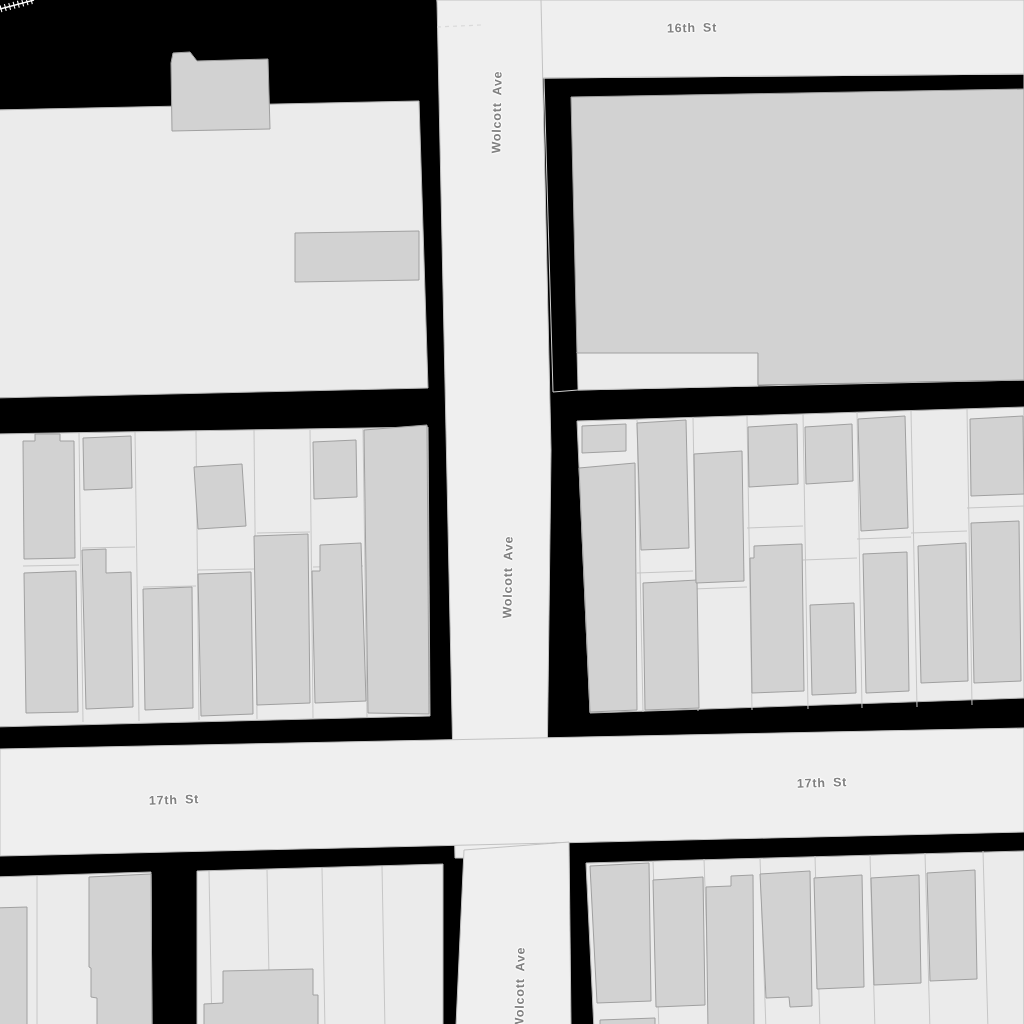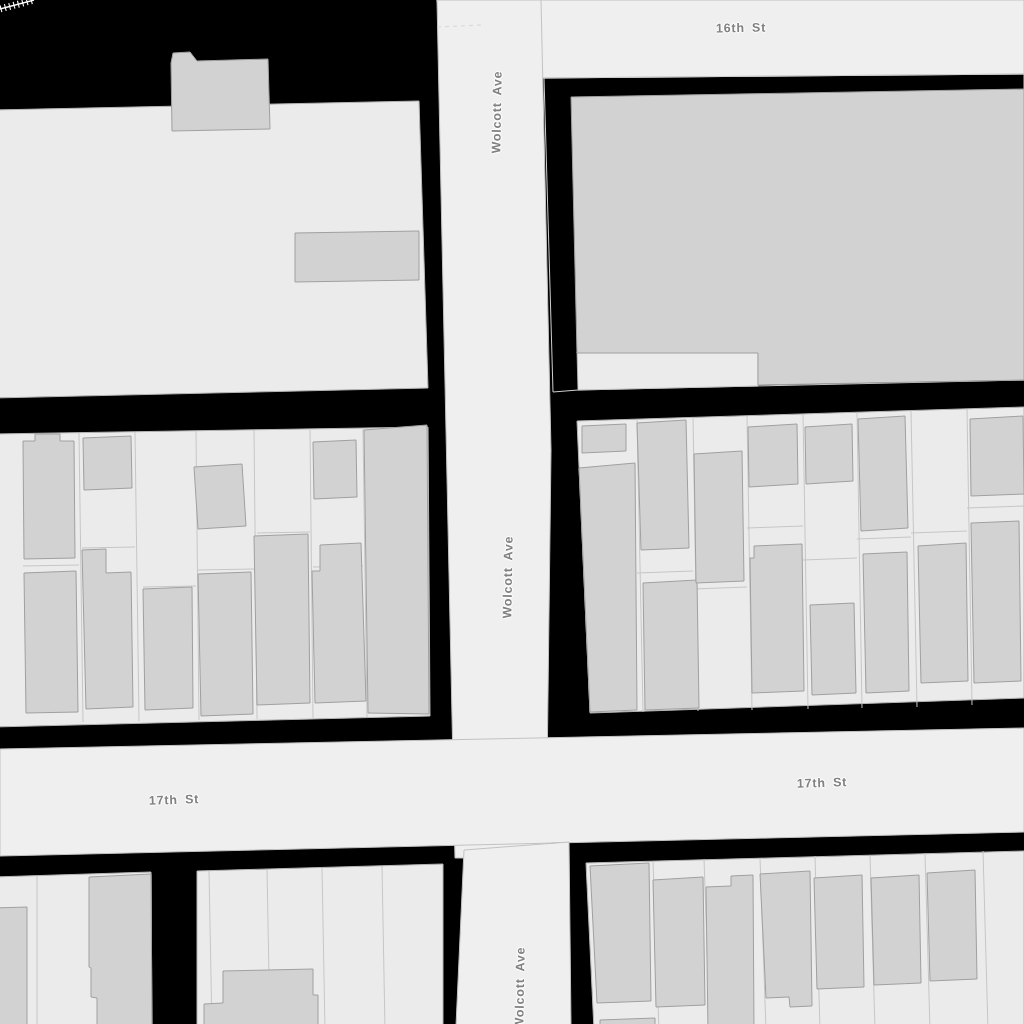--- a/index.html
+++ b/index.html
@@ -119,20 +119,20 @@
       <line x1="4.421254792131326" y1="4.209122620745154" x2="6.212502714345304" y2="10.976059215775738" class="rail-tick"></line>
       <line x1="8.77142831750813" y1="3.0576060993218834" x2="10.562676239722107" y2="9.824542694352466" class="rail-tick"></line>
       <line x1="13.121601842884935" y1="1.9060895778986118" x2="14.912849765098912" y2="8.673026172929195" class="rail-tick"></line>
       <line x1="17.47177536826174" y1="0.7545730564753401" x2="19.263023290475715" y2="7.521509651505923" class="rail-tick"></line>
       <line x1="21.82194889363854" y1="-0.39694346494793153" x2="23.61319681585252" y2="6.369993130082651" class="rail-tick"></line>
       <line x1="26.172122419015345" y1="-1.5484599863712032" x2="27.96337034122932" y2="5.21847660865938" class="rail-tick"></line>
       <line x1="30.522295944392148" y1="-2.699976507794475" x2="32.313543866606125" y2="4.066960087236108" class="rail-tick"></line>
       <line x1="437" y1="27" x2="481" y2="25" class="crossdash"></line>
     </svg>
   <div id="label-layer">
-      <span class="street-label" style="left: 741px; top: 28px; transform: translate(-50%, -50%) rotate(-1deg);">16th St</span>
+      <span class="street-label" style="left: 692px; top: 28px; transform: translate(-50%, -50%) rotate(-1deg);">16th St</span>
       <span class="street-label" style="left: 497px; top: 112px; transform: translate(-50%, -50%) rotate(-89deg);">Wolcott Ave</span>
       <span class="street-label" style="left: 508px; top: 577px; transform: translate(-50%, -50%) rotate(-89deg);">Wolcott Ave</span>
       <span class="street-label" style="left: 174px; top: 800px; transform: translate(-50%, -50%) rotate(-2deg);">17th St</span>
       <span class="street-label" style="left: 822px; top: 783px; transform: translate(-50%, -50%) rotate(-2deg);">17th St</span>
       <span class="street-label" style="left: 520px; top: 988px; transform: translate(-50%, -50%) rotate(-89deg);">Wolcott Ave</span>
     </div>
 </div>
 
 </body></html>

